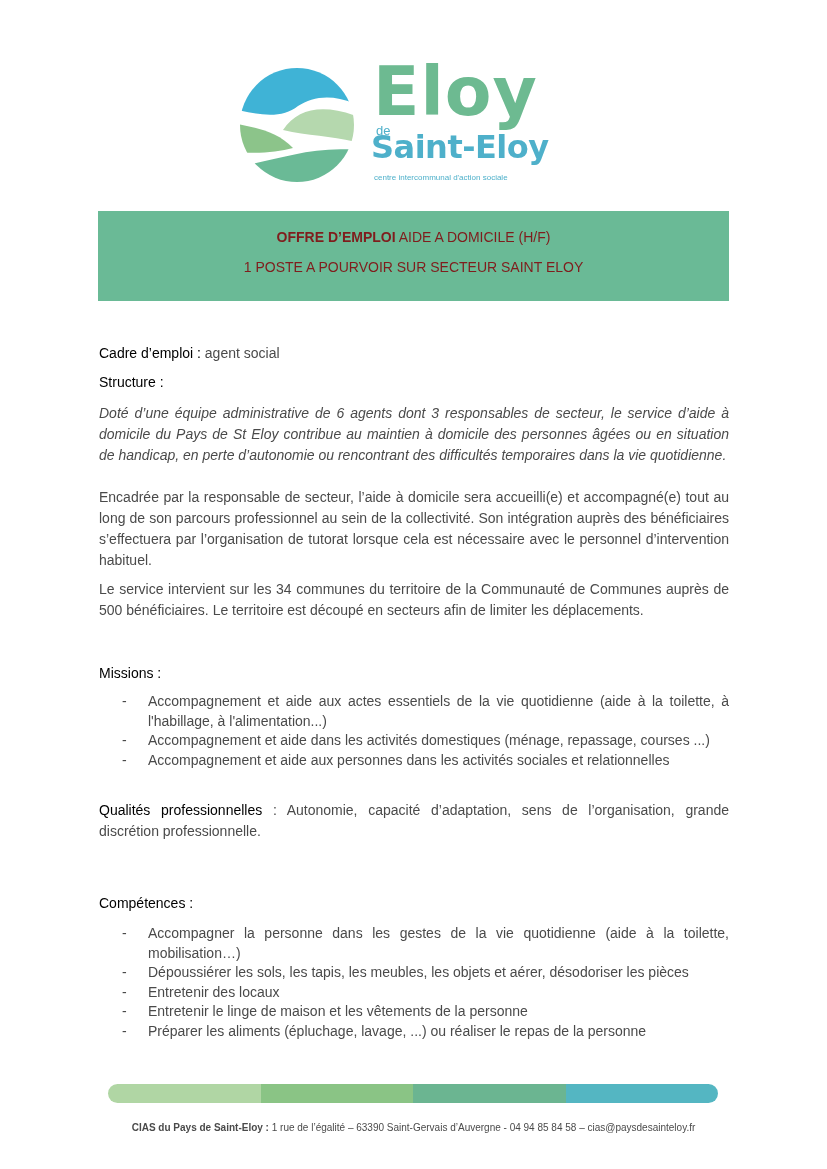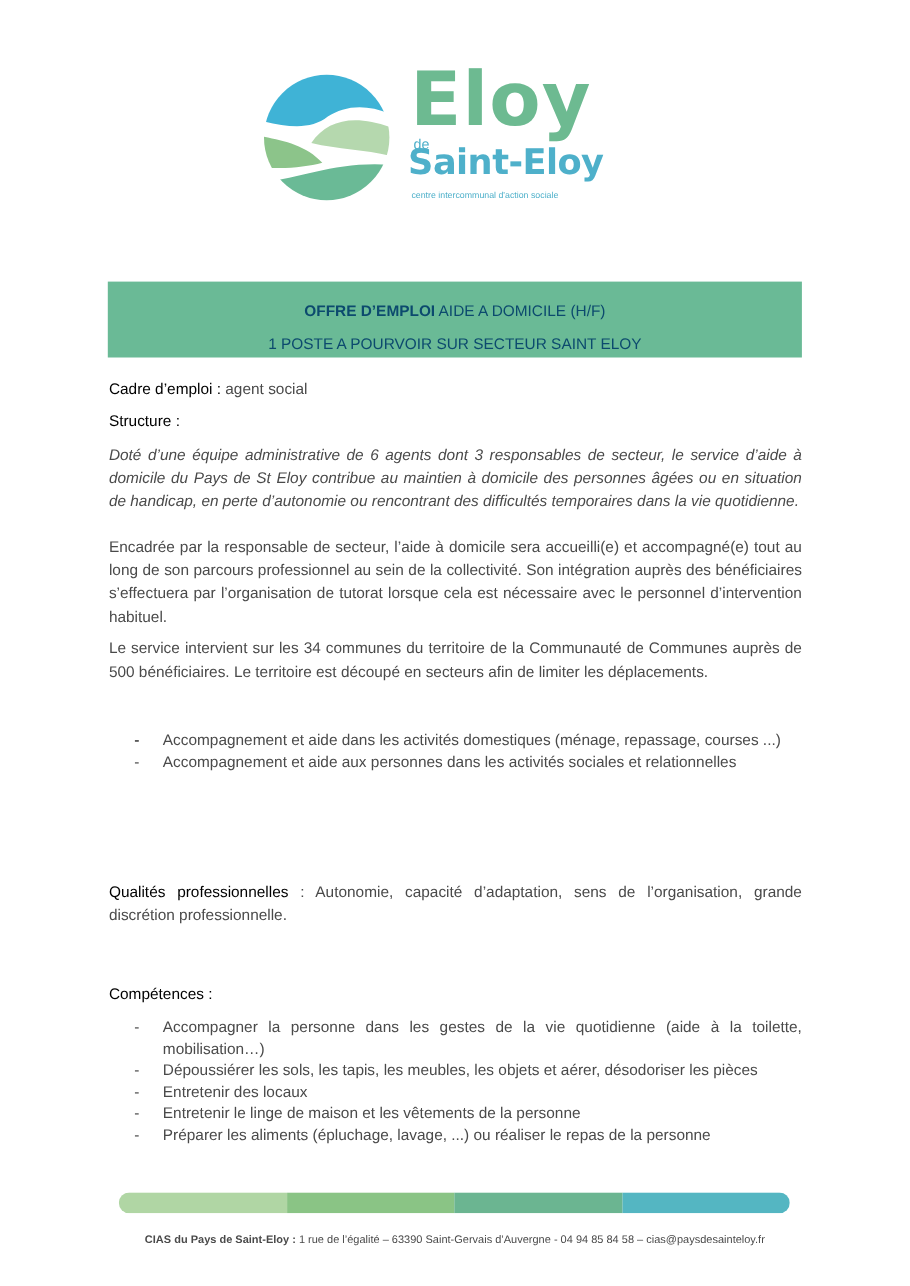--- a/index.html
+++ b/index.html
@@ -7,22 +7,22 @@
          font-family: "Liberation Sans", sans-serif; color: #4a4a4a; }
   .logo { position: absolute; left: 238px; top: 66px; width: 330px; height: 120px; }
   .logo svg { position: absolute; left: 0; top: 0; }
   .logo .pays { position: absolute; left: 135px; top: -14px; font-size: 68px; font-weight: bold;
                 color: #6dba91; letter-spacing: 1px; font-family: "DejaVu Sans", sans-serif; }
   .logo .de { position: absolute; left: 138px; top: 57px; font-size: 13px; color: #4eb0ca; }
   .logo .saint { position: absolute; left: 133px; top: 62px; font-size: 32px; font-weight: bold;
                  color: #4eb0ca; font-family: "DejaVu Sans", sans-serif; letter-spacing: -0.5px; }
   .logo .tagline { position: absolute; left: 136px; top: 107px; font-size: 8px; color: #4eb0ca;
                    white-space: nowrap; }
-  .banner { position: absolute; left: 98px; top: 211px; width: 631px; height: 69px;
-            background: #6aba96; color: #0c4a6e; text-align: center; margin-top: 45px; }
+  .banner { position: absolute; left: 98px; top: 211px; width: 631px; height: 90px;
+            background: #6aba96; color: #7f1d1d; text-align: center; }
   .banner .l1 { position: absolute; top: 18px; left: 0; right: 0; font-size: 14px; }
   .banner .l1 b { font-weight: bold; }
   .banner .l2 { position: absolute; top: 48px; left: 0; right: 0; font-size: 14px; }
   .content { position: absolute; left: 99px; width: 630px; font-size: 14px; line-height: 21px; }
   .content p { margin: 0; text-align: justify; }
   .lbl { font-weight: normal; color: #000000; }
   .list { list-style: none; margin: 0; padding: 0; }
   .list li { position: relative; padding-left: 49px; text-align: justify; line-height: 19.5px; }
   .list li .dash { position: absolute; left: 23px; top: 0; }
   .footer-bar { position: absolute; left: 108px; top: 1084px; width: 610px; height: 19px;
@@ -66,22 +66,23 @@
 </div>
 
 <div class="content" style="top:372px;">
   <p class="lbl" style="margin-bottom:10px;">Structure :</p>
   <p style="margin-bottom:8px;font-style:italic;">Doté d’une équipe administrative de 6 agents dont 3 responsables de secteur, le service d’aide à domicile du Pays de St Eloy contribue au maintien à domicile des personnes âgées ou en situation de handicap, en perte d’autonomie ou rencontrant des difficultés temporaires dans la vie quotidienne.</p>
   <p style="margin-bottom:8px;margin-top:21px;">Encadrée par la responsable de secteur, l’aide à domicile sera accueilli(e) et accompagné(e) tout au long de son parcours professionnel au sein de la collectivité. Son intégration auprès des bénéficiaires s’effectuera par l’organisation de tutorat lorsque cela est nécessaire avec le personnel d’intervention habituel.</p>
   <p>Le service intervient sur les 34 communes du territoire de la Communauté de Communes auprès de 500 bénéficiaires. Le territoire est découpé en secteurs afin de limiter les déplacements.</p>
 </div>
 
 <div class="content" style="top:663px;">
+  <p class="lbl" style="margin-bottom:8px;">Missions :</p>
   <ul class="list">
-    <li><span class="dash">-</span></li>
+    <li><span class="dash">-</span><span>Accompagnement et aide aux actes essentiels de la vie quotidienne (aide à la toilette, à l'habillage, à l'alimentation...)</span></li>
     <li><span class="dash">-</span><span>Accompagnement et aide dans les activités domestiques (ménage, repassage, courses ...)</span></li>
     <li><span class="dash">-</span><span>Accompagnement et aide aux personnes dans les activités sociales et relationnelles</span></li>
   </ul>
 </div>
 
 <div class="content" style="top:800px;">
   <p><span class="lbl">Qualités professionnelles</span><span> : Autonomie, capacité d’adaptation, sens de l’organisation, grande discrétion professionnelle.</span></p>
 </div>
 
 <div class="content" style="top:893px;">

